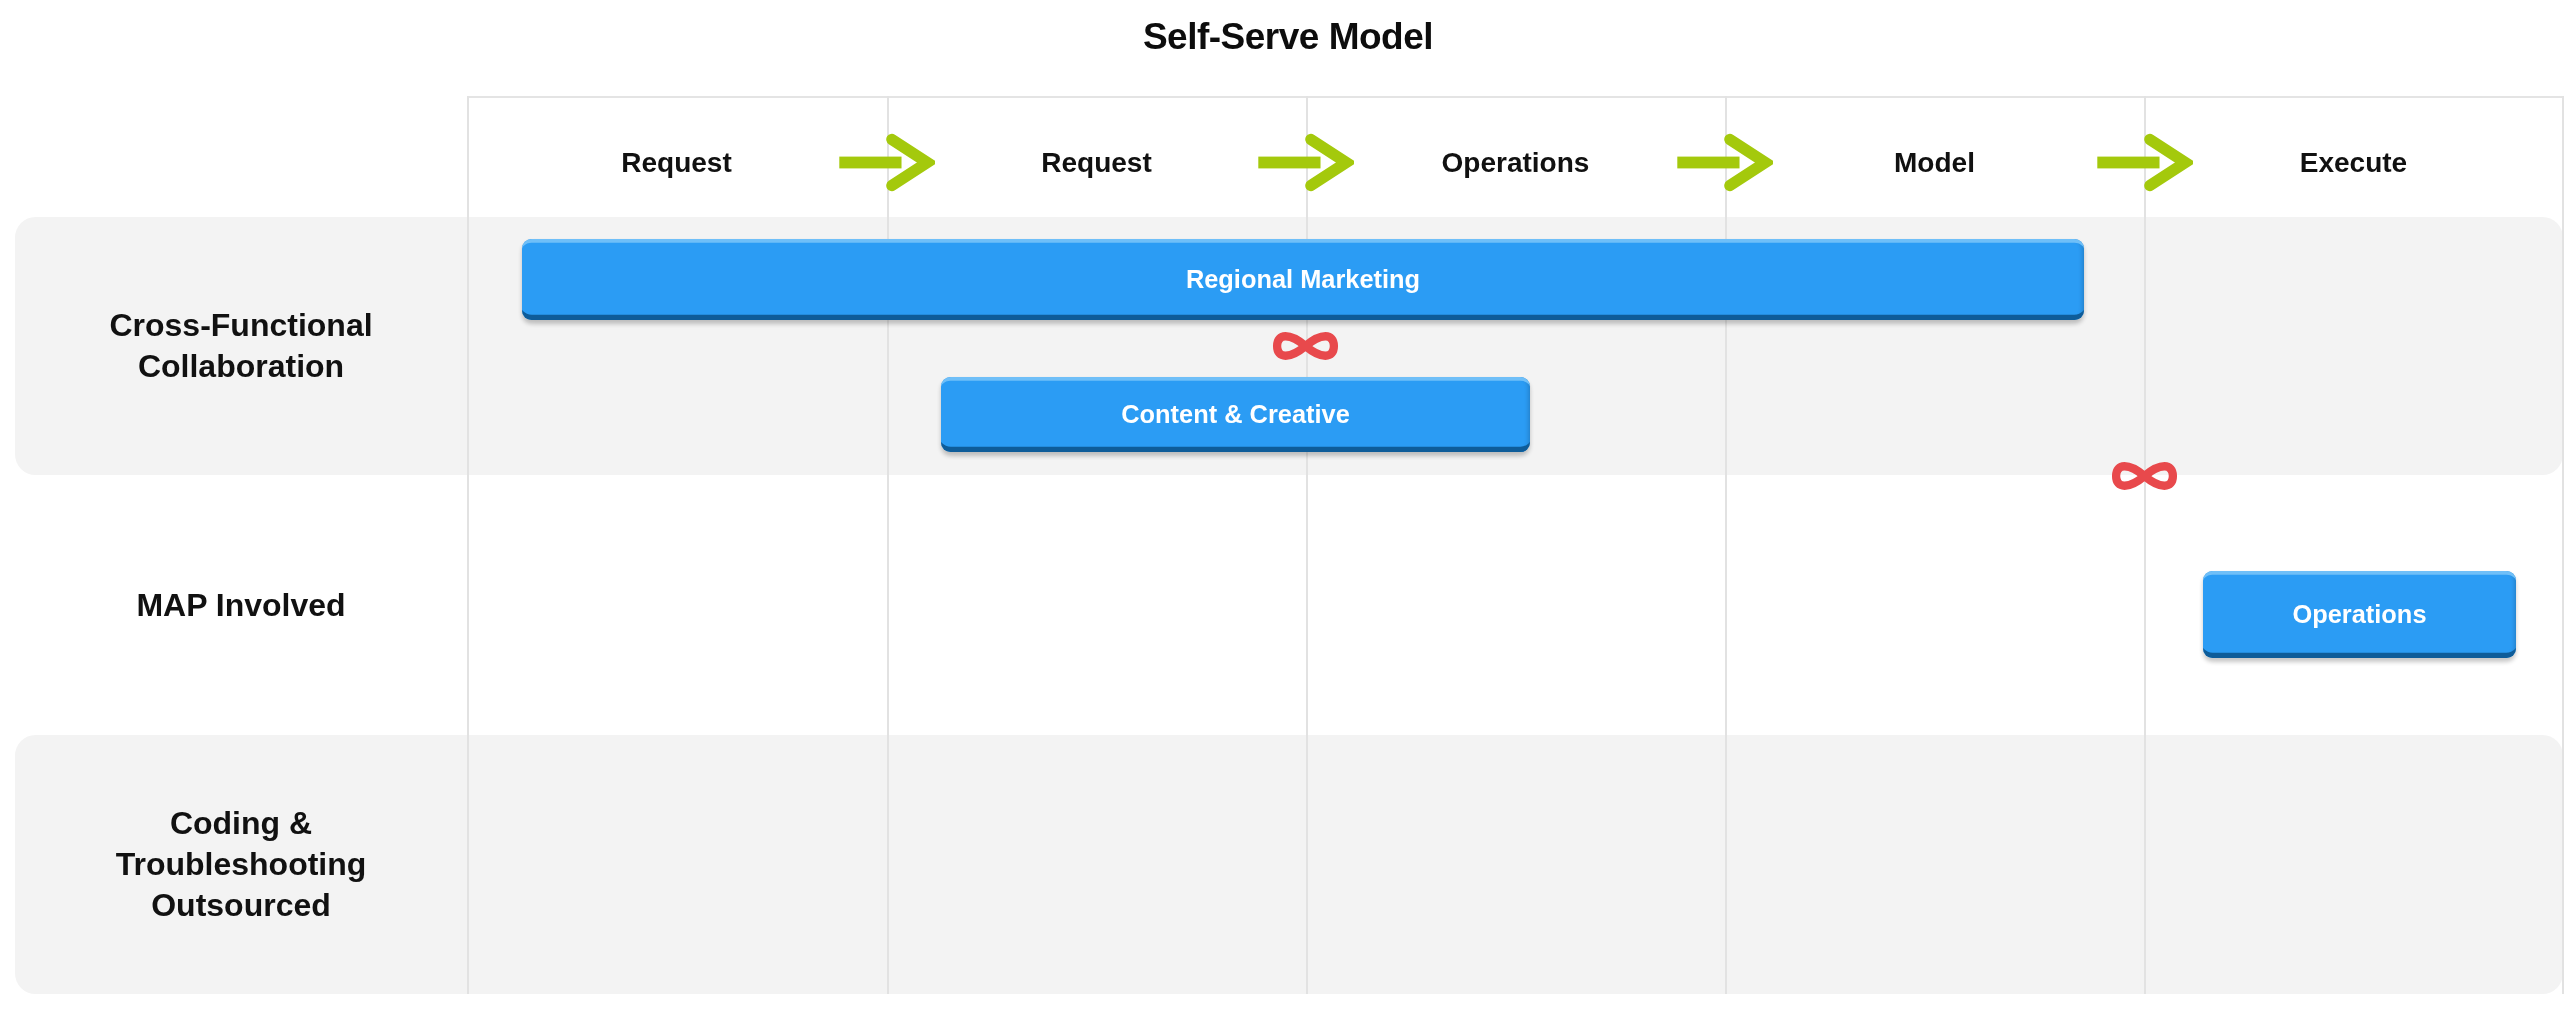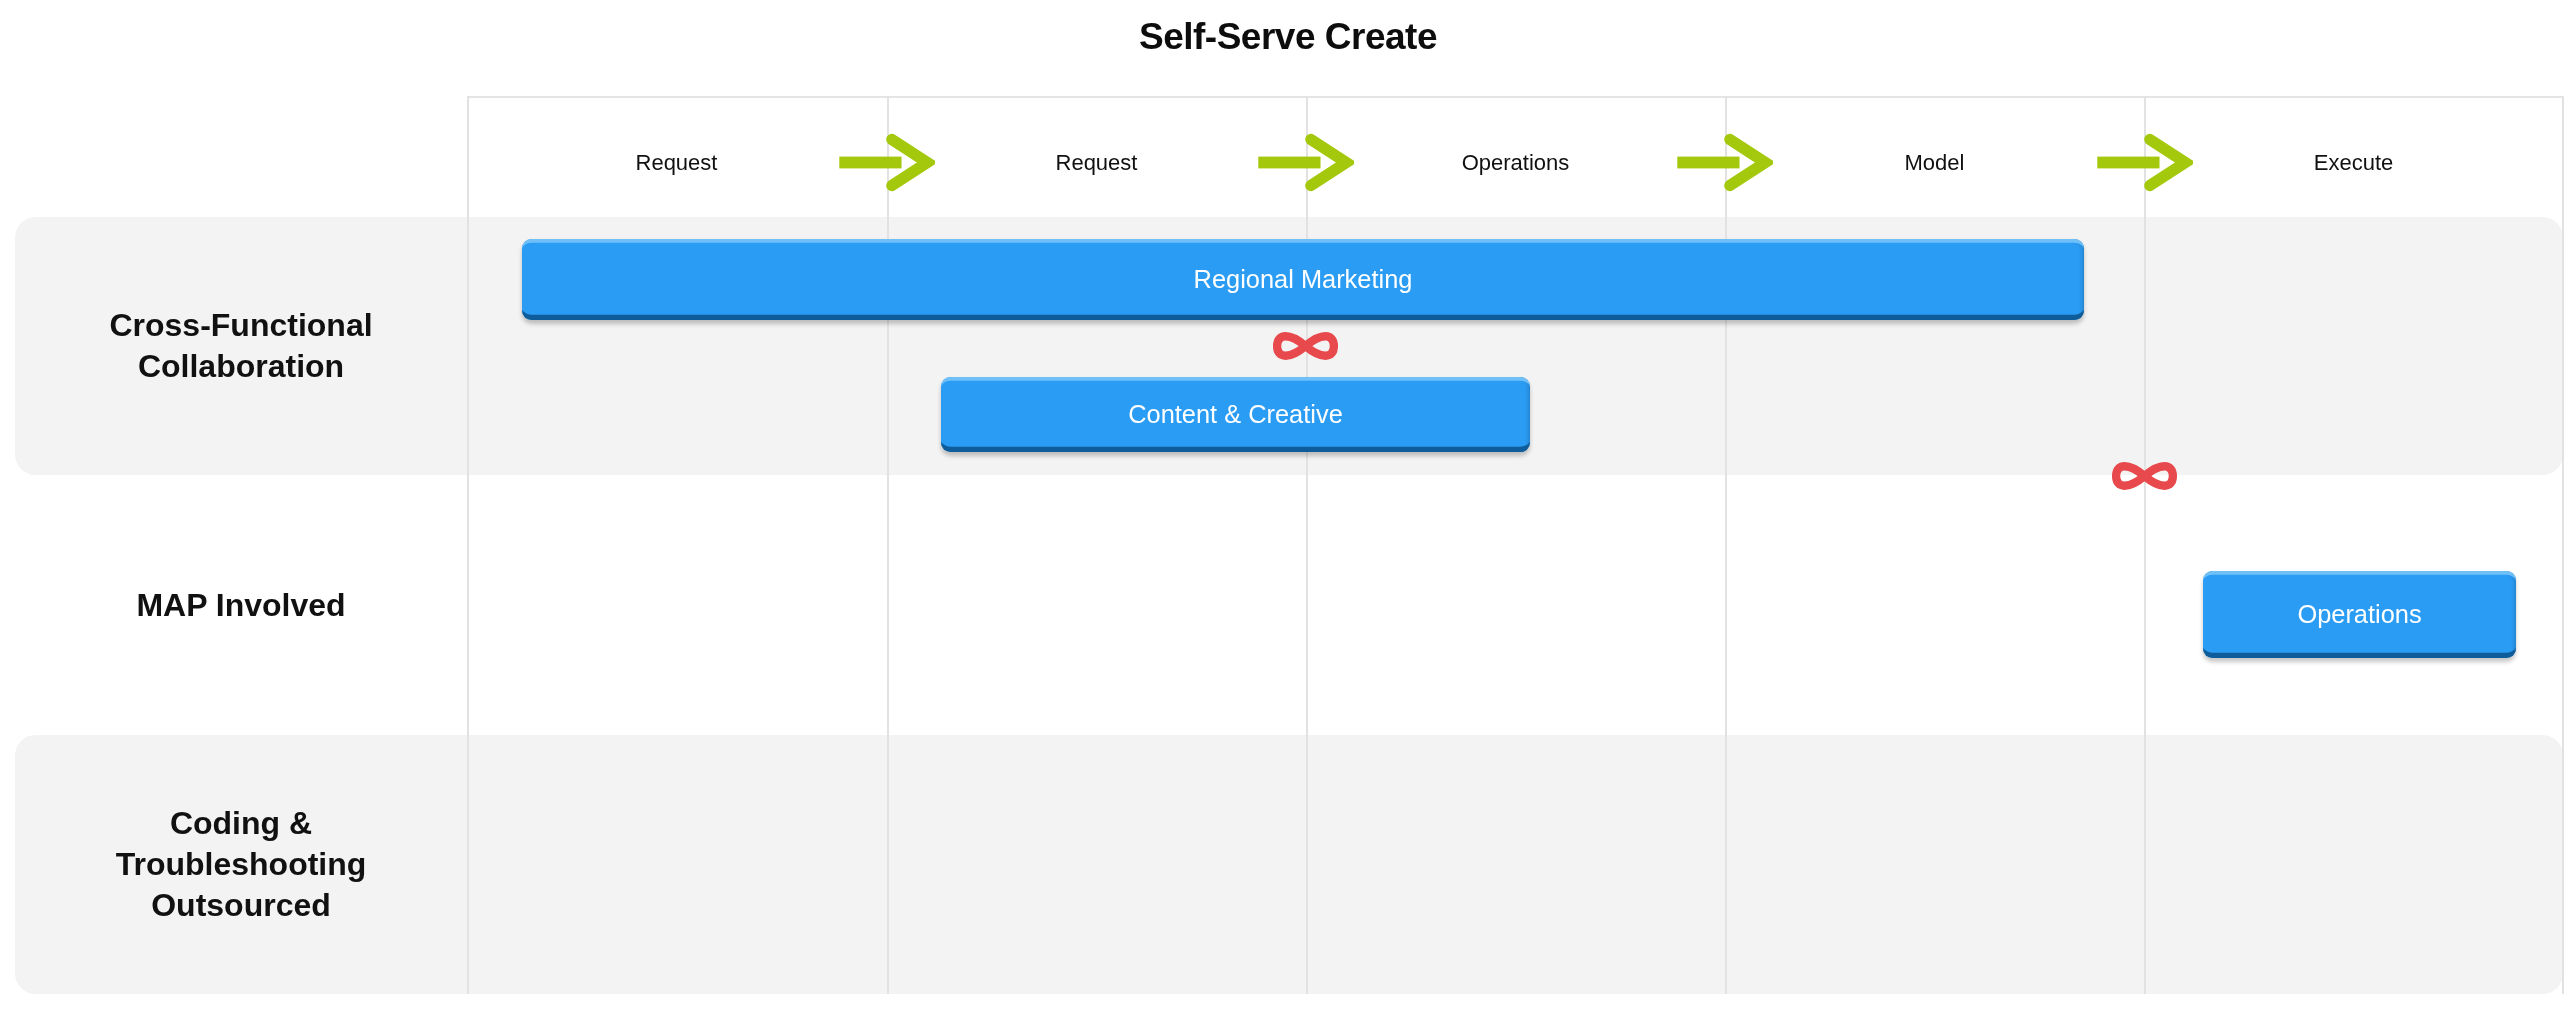--- a/index.html
+++ b/index.html
@@ -33,21 +33,21 @@
   .vline{
     position:absolute;top:96px;height:898px;width:1.6px;
     background:#e2e2e2;z-index:2;
   }
   .vl0{left:467px;} .vl1{left:887px;} .vl2{left:1306px;}
   .vl3{left:1725px;} .vl4{left:2144px;} .vl5{left:2562px;}
   
   .stage{
     position:absolute;top:136px;height:54px;width:419px;
     display:flex;align-items:center;justify-content:center;
-    font-size:22px;font-weight:400;z-index:3;
+    font-size:28px;font-weight:700;z-index:3;
   }
   .st0{left:467px;} .st1{left:887px;} .st2{left:1306px;}
   .st3{left:1725px;} .st4{left:2144px;}
   
   .arrow{
     position:absolute;top:133px;width:97px;height:59px;z-index:4;
   }
   .ar0{left:838px;} .ar1{left:1257px;} .ar2{left:1676px;} .ar3{left:2096px;}
   
   .rowlabel{
@@ -59,41 +59,41 @@
   .rowlabel .inner{max-width:340px;}
   .rl1{top:217px;height:258px;}
   .rl2{top:475px;height:260px;}
   .rl3{top:735px;height:259px;}
   
   .bar{
     position:absolute;z-index:5;
     background:#2b9cf4;
     border-radius:9.7px;
     display:flex;align-items:center;justify-content:center;
-    color:#ffffff;font-size:25.4px;font-weight:400;
+    color:#ffffff;font-size:25.4px;font-weight:700;
     box-shadow:
       inset 0 6px 0 -2.2px #6fbff8,
       inset 0 -8px 0 -2.7px #0e5c99,
       inset -3.2px 0 4.9px -2.2px rgba(0,0,0,0.22),
       0 3.2px 4.3px rgba(0,0,0,0.22);
   }
   .bar-regional{left:522px;top:239px;width:1562px;height:81px;}
   .bar-content{left:941px;top:377px;width:589px;height:75px;}
   .bar-operations{left:2203px;top:571px;width:313px;height:87px;}
   
   .loop{position:absolute;width:71px;height:44px;z-index:6;}
   .loop1{left:1270px;top:324px;}
   .loop2{left:2109px;top:454px;}
 </style>
 </head>
 <body>
 
 <div class="canvas">
 
-  <div class="title">Self-Serve Create</div>
+  <div class="title">Self-Serve Model</div>
 
   <div class="band row1"></div>
   <div class="band row3"></div>
 
   <div class="hline"></div>
   <div class="vline vl0"></div>
   <div class="vline vl1"></div>
   <div class="vline vl2"></div>
   <div class="vline vl3"></div>
   <div class="vline vl4"></div>

